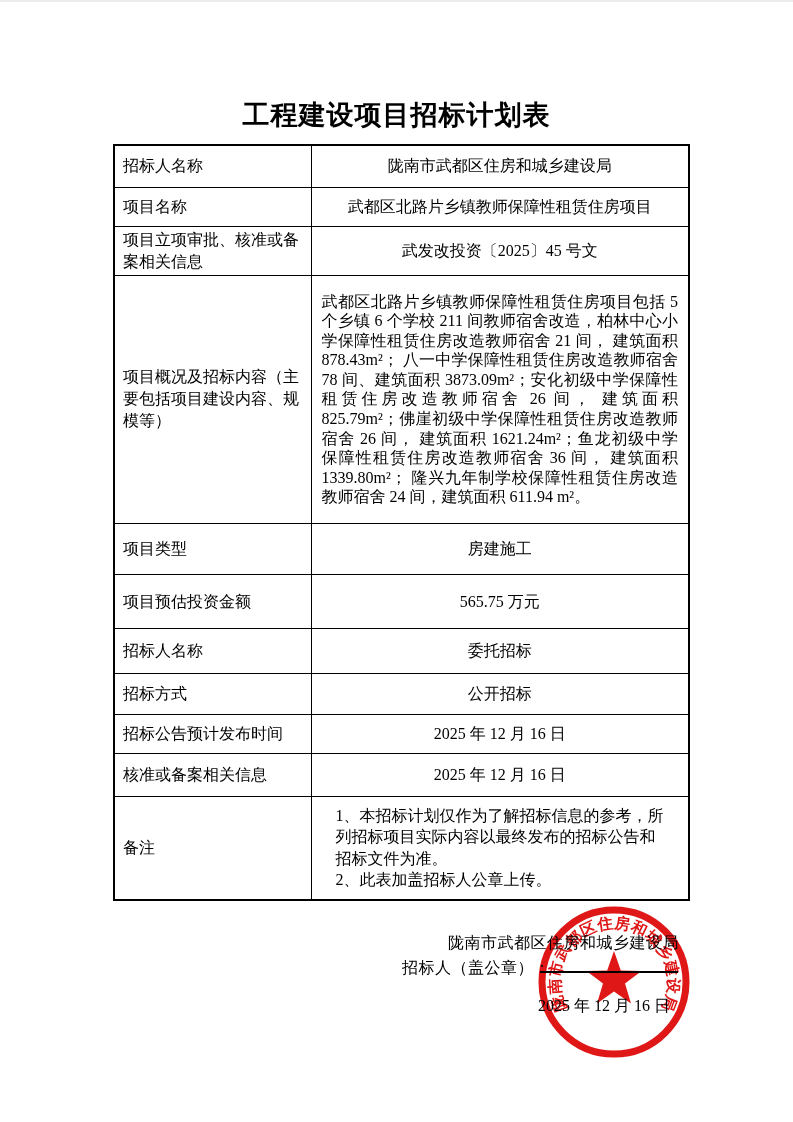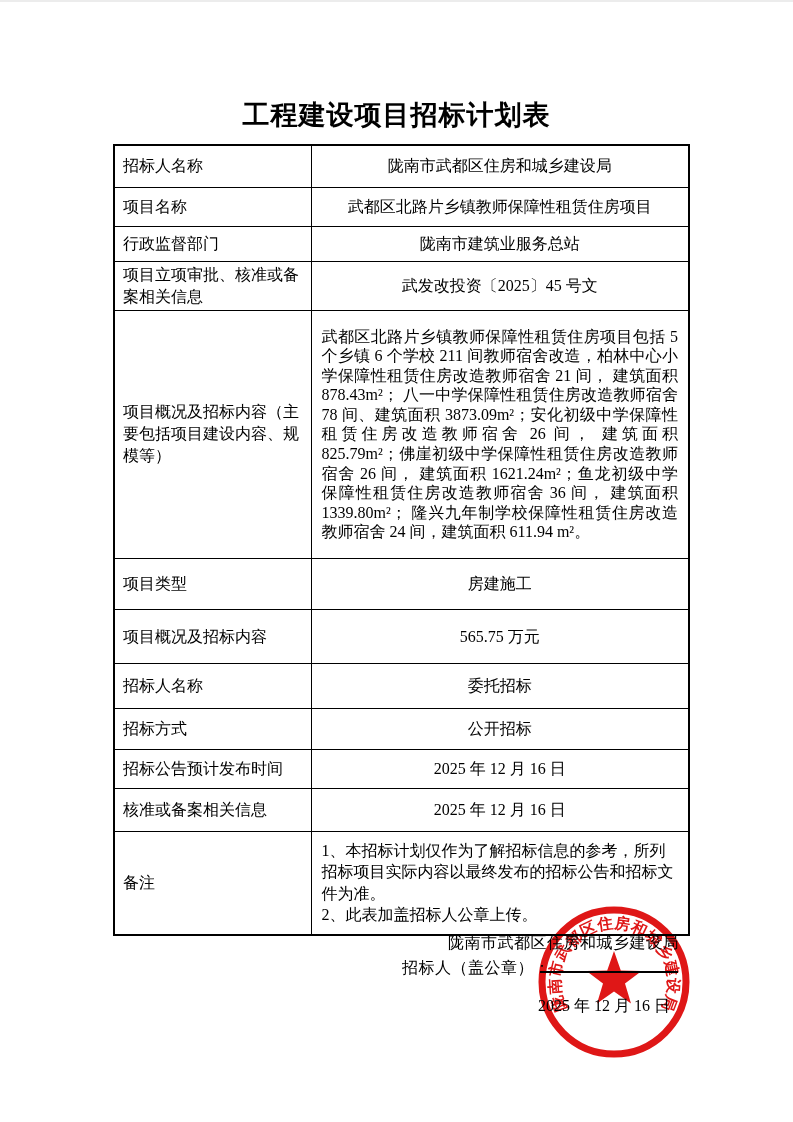--- a/index.html
+++ b/index.html
@@ -41,21 +41,21 @@
   td.cell-value { text-align:center; line-height:22px; }
   tr.row-big td.cell-value {
     text-align:justify;
     line-height:19.6px;
     padding:16px 10px;
   }
   tr.row-remark td.cell-value {
     text-align:left;
     white-space:pre-line;
     line-height:21.5px;
-    padding:6px 10px;
+    padding:6px 24px;
   }
   .footer-org  { position:absolute; left:448px; top:931px; font-size:16px; letter-spacing:0.5px; }
   .footer-signer { position:absolute; left:402px; top:956px; font-size:16px; letter-spacing:0.5px; }
   .sign-line { position:absolute; left:540px; top:954px; width:138px; height:15px; border-bottom:2px solid #000; }
   .footer-date { position:absolute; left:538px; top:994px; font-size:16px; }
   .seal {
     position:absolute;
     left:538px; top:904px;
     width:152px; height:152px;
     mix-blend-mode:multiply;
@@ -82,38 +82,34 @@
     </colgroup>
     <tbody>
       <tr style="height:42px">
         <td class="cell-label">招标人名称</td>
         <td class="cell-value">陇南市武都区住房和城乡建设局</td>
       </tr>
       <tr style="height:39px">
         <td class="cell-label">项目名称</td>
         <td class="cell-value">武都区北路片乡镇教师保障性租赁住房项目</td>
       </tr>
-      <tr style="height:35px">
-        <td class="cell-label">行政监督部门</td>
-        <td class="cell-value">陇南市建筑业服务总站</td>
-      </tr>
       <tr style="height:48px">
         <td class="cell-label">项目立项审批、核准或备案相关信息</td>
         <td class="cell-value">武发改投资〔2025〕45 号文</td>
       </tr>
       <tr class="row-big" style="height:227px">
         <td class="cell-label">项目概况及招标内容（主要包括项目建设内容、规模等）</td>
         <td class="cell-value">武都区北路片乡镇教师保障性租赁住房项目包括 5 个乡镇 6 个学校 211 间教师宿舍改造，柏林中心小学保障性租赁住房改造教师宿舍 21 间， 建筑面积 878.43m²； 八一中学保障性租赁住房改造教师宿舍 78 间、建筑面积 3873.09m²；安化初级中学保障性租赁住房改造教师宿舍 26 间， 建筑面积 825.79m²；佛崖初级中学保障性租赁住房改造教师宿舍 26 间， 建筑面积 1621.24m²；鱼龙初级中学保障性租赁住房改造教师宿舍 36 间， 建筑面积 1339.80m²； 隆兴九年制学校保障性租赁住房改造教师宿舍 24 间，建筑面积 611.94 m²。</td>
       </tr>
       <tr style="height:51px">
         <td class="cell-label">项目类型</td>
         <td class="cell-value">房建施工</td>
       </tr>
       <tr style="height:54px">
-        <td class="cell-label">项目概况及招标内容</td>
+        <td class="cell-label">项目预估投资金额</td>
         <td class="cell-value">565.75 万元</td>
       </tr>
       <tr style="height:45px">
         <td class="cell-label">招标人名称</td>
         <td class="cell-value">委托招标</td>
       </tr>
       <tr style="height:41px">
         <td class="cell-label">招标方式</td>
         <td class="cell-value">公开招标</td>
       </tr>

